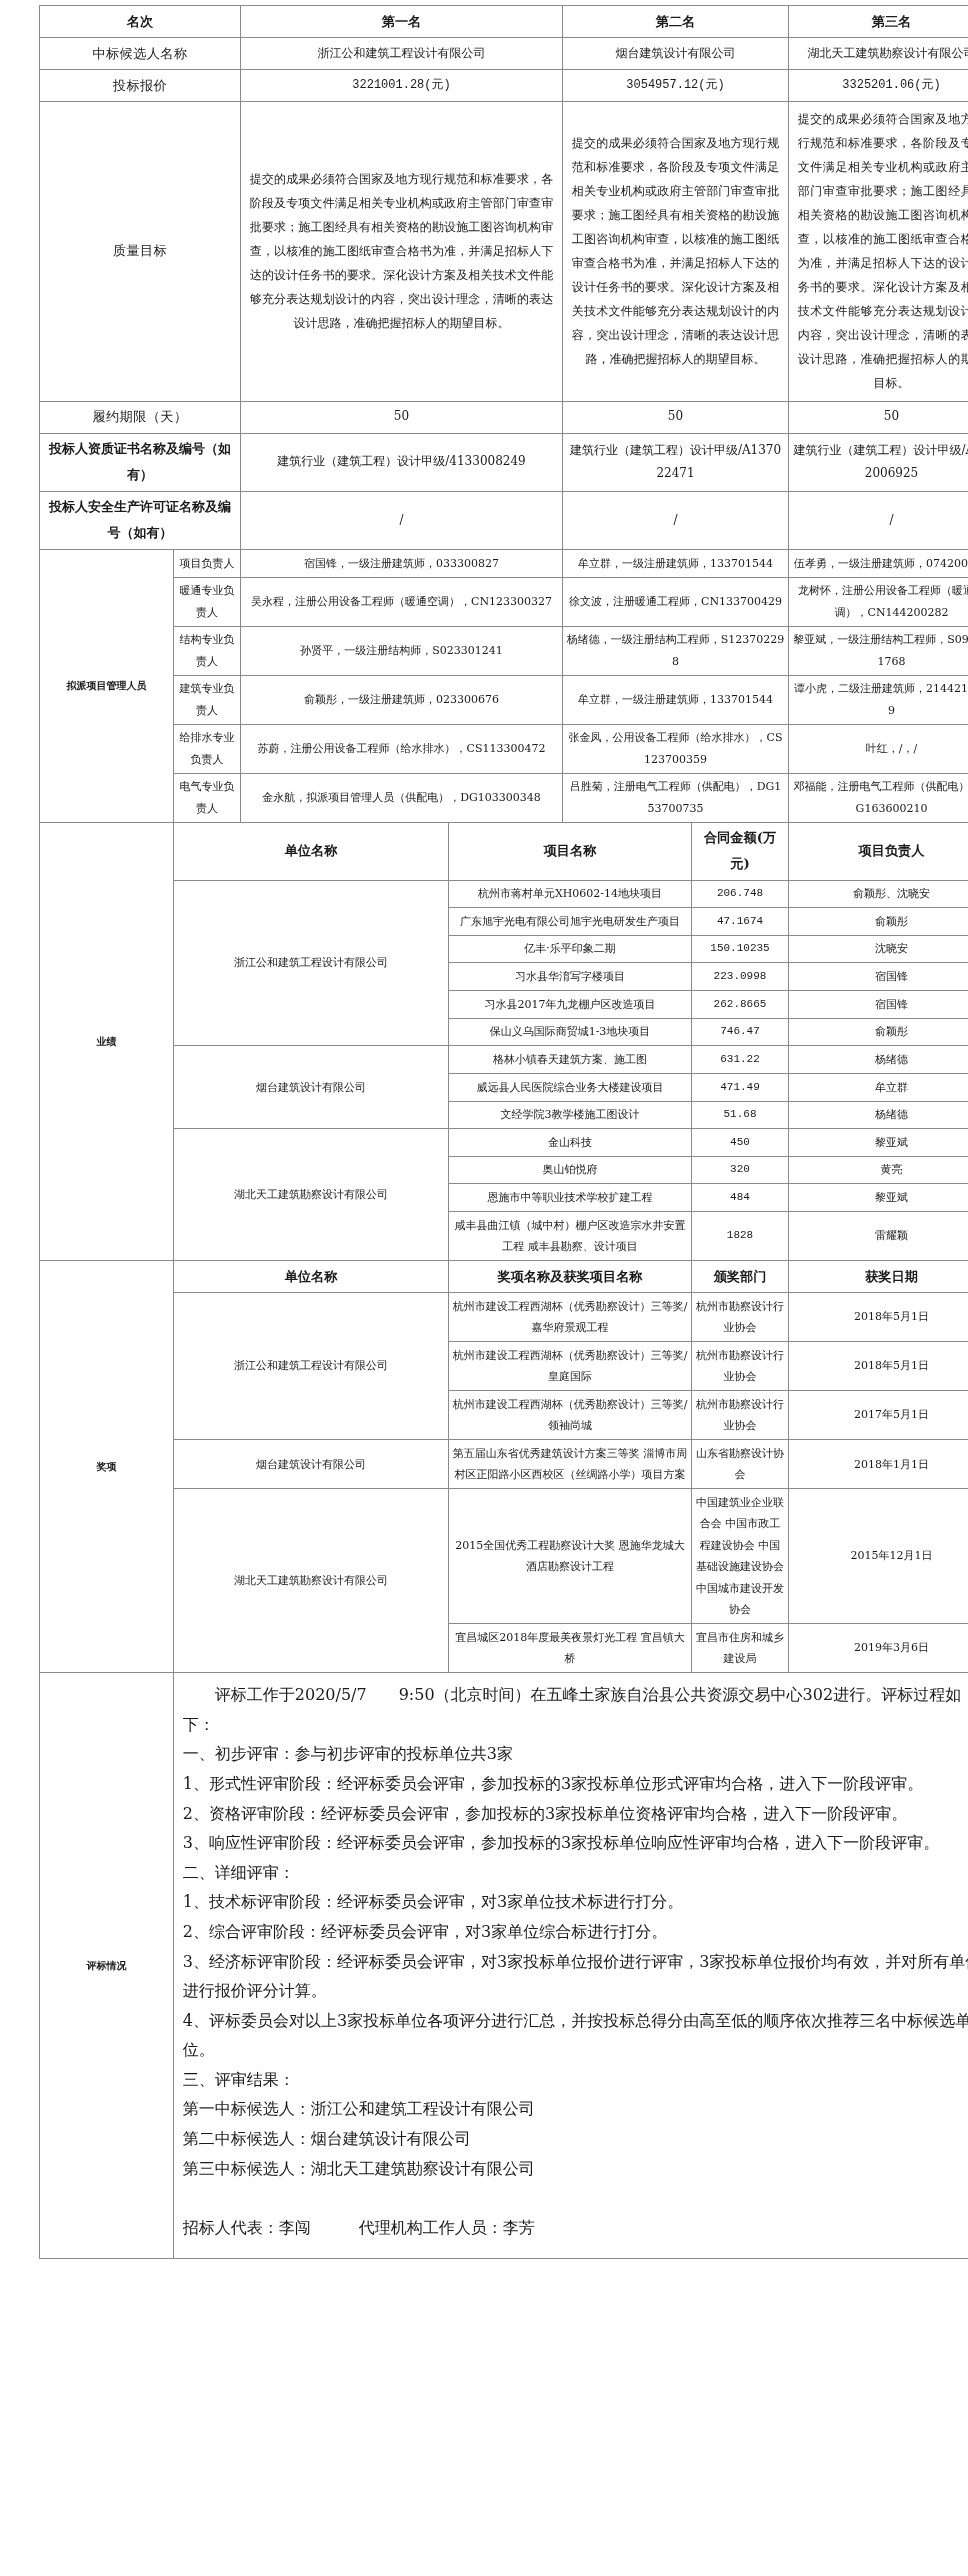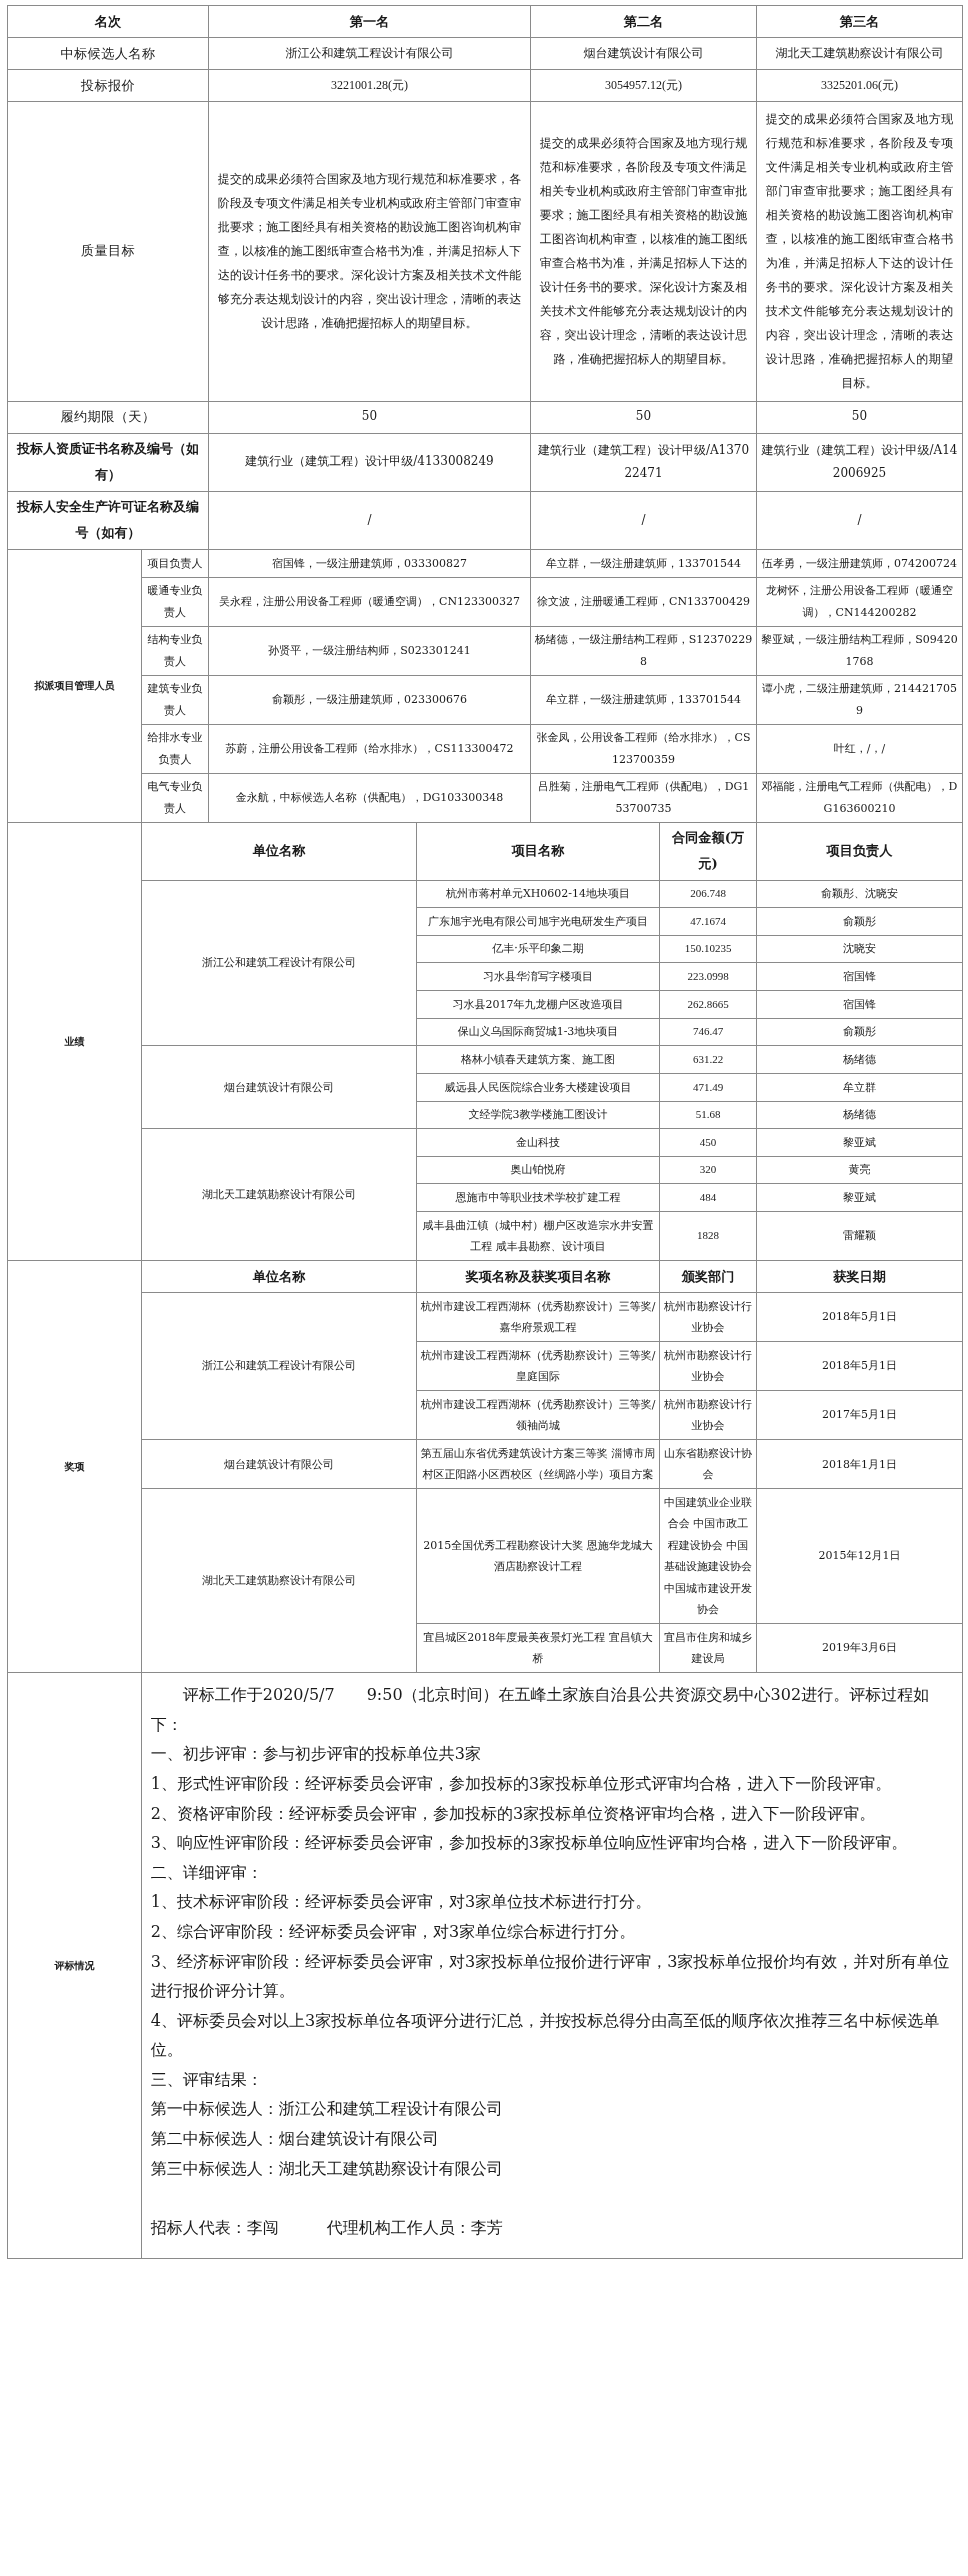--- a/index.html
+++ b/index.html
@@ -2,37 +2,37 @@
 <html style="font-size:14px"><head>
 <meta charset="utf-8">
 <style>
   html,body{margin:0;padding:0;background:#ffffff;}
   body{
     width:969px;
     font-family:"DejaVu Serif","Liberation Serif",serif;
     color:#1a1a1a;
     -webkit-font-smoothing:none;
   }
-  .page{width:770px;padding:5.3px 7px 8.8px 7px;box-sizing:border-box;}
+  .page{width:770px;padding:5.3px 7px 8.8px 7px;box-sizing:border-box;margin-left:32px;}
   table{border-collapse:collapse;width:955px;table-layout:fixed;}
   td,th{
     border:0.9px solid #8a8a8a;
     padding:2.6px 3.5px;
     vertical-align:middle;
     text-align:center;
     font-size:12px;
     line-height:1.95;
     font-weight:normal;
   }
   .hdr{font-weight:bold;font-size:13.2px;}
   .lbl{font-weight:normal;font-size:13.2px;letter-spacing:0.4px;}
   .lbl-narrow{font-weight:bold;font-size:13px;line-height:2.0;}
   .vlabel{font-weight:bold;font-size:10px;line-height:2.1;}
   .small{font-size:11px;line-height:1.95;}
-  .num{font-family:Liberation Serif, serif;}
+  .num{font-family:Liberation Mono, monospace;}
   .just{text-align:justify;text-align-last:center;font-size:12px;line-height:2.0;padding:5.3px 8.8px;}
   .eval{text-align:left;font-size:16px;line-height:1.85;padding:7px 8.8px 16px 8.8px;}
   .eval p{margin:0;}
   .eval .ind{text-indent:2em;}
   .nowrapish{white-space:normal;word-break:break-all;}
 </style>
 </head>
 <body>
 
 <div class="page">
@@ -117,21 +117,21 @@
         <td class="small nowrapish">谭小虎，二级注册建筑师，2144217059</td>
       </tr>
       <tr>
         <td class="small">给排水专业负责人</td>
         <td colspan="2" class="small nowrapish">苏蔚，注册公用设备工程师（给水排水），CS113300472</td>
         <td colspan="2" class="small nowrapish">张金凤，公用设备工程师（给水排水），CS123700359</td>
         <td class="small nowrapish">叶红，/，/</td>
       </tr>
       <tr>
         <td class="small">电气专业负责人</td>
-        <td colspan="2" class="small nowrapish">金永航，中标候选人名称（供配电），DG103300348</td>
+        <td colspan="2" class="small nowrapish">金永航，拟派项目管理人员（供配电），DG103300348</td>
         <td colspan="2" class="small nowrapish">吕胜菊，注册电气工程师（供配电），DG153700735</td>
         <td class="small nowrapish">邓福能，注册电气工程师（供配电），DG163600210</td>
       </tr>
 
       <tr>
         <td class="vlabel" rowspan="14" style="width:58px">业绩</td>
         <td class="hdr" colspan="2">单位名称</td>
         <td class="hdr" colspan="2">项目名称</td>
         <td class="hdr">合同金额(万元)</td>
         <td class="hdr">项目负责人</td>

